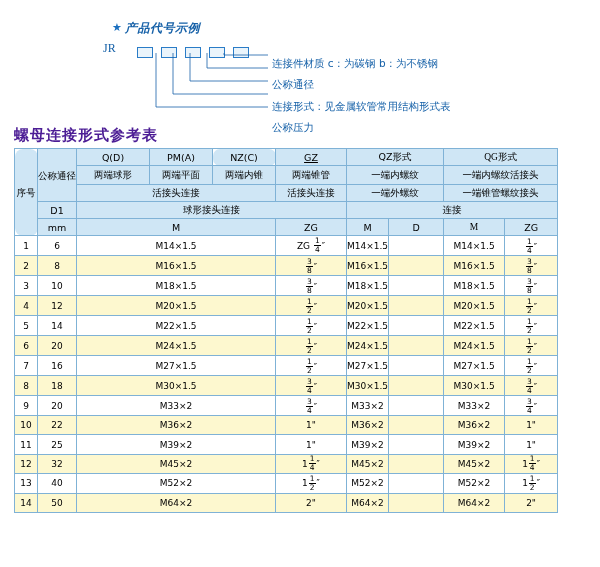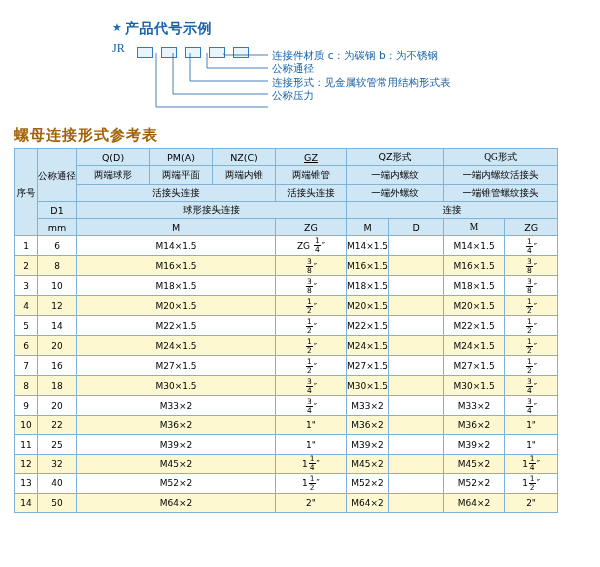--- a/index.html
+++ b/index.html
@@ -13,61 +13,62 @@
   .page{position:relative;width:600px;height:567px;}
 
   
   .diagram{position:relative;width:600px;height:118px;}
   .star{
     position:absolute;left:112px;top:22px;
     color:#1a6fbf;font-size:11px;line-height:11px;
   }
   .dia-title{
     position:absolute;left:125px;top:20px;
-    font-size:14px;font-weight:bold;color:#1661a8;
+    font-size:12px;font-weight:bold;color:#1661a8;
     letter-spacing:0.5px;
+    font-style:italic;
   }
   .jr{
-    position:absolute;left:112px;top:41px;
+    position:absolute;left:103px;top:41px;
     font-size:12px;color:#1661a8;font-family:"Liberation Serif",serif;
   }
   .boxes{position:absolute;left:137px;top:43px;}
   .boxes span{
     display:inline-block;width:14px;height:9px;
     border:1px solid #2a7cc7;background:#eaf4fb;margin-right:3px;
   }
   .leaders{position:absolute;left:0;top:0;}
   .labels{position:absolute;left:272px;top:49px;font-size:10.5px;color:#1661a8;line-height:13.4px;}
-  .labels div{white-space:nowrap;}
+  .labels div{white-space:nowrap;margin-top:8px;}
 
   
   .sec-title{
     position:absolute;left:14px;top:126px;
-    font-size:15px;font-weight:bold;color:#a16207;
+    font-size:15px;font-weight:bold;color:#4c1d95;
     letter-spacing:1px;
   }
 
   
   .tbl-wrap{position:absolute;left:14px;top:148px;}
   table{border-collapse:collapse;font-size:9px;color:#000;}
   td,th{
     border:1px solid #7fb2d6;
     text-align:center;vertical-align:middle;
     padding:0;font-weight:normal;
   }
   .hdr{background:#cfe6f5;height:17px;font-size:9.5px;}
   .hdr.tall{height:19px;padding-left:32px;}
   .row{height:19.4px;}
   .row.odd{background:#ffffff;}
   .row.even{background:#fdf8cf;}
-  .num{width:22px;}
+  .num{width:22px;border-radius:8px;}
   .dia{width:38px;}
   .c1{width:72px;}
   .c2{width:62px;}
-  .c3{width:62px;}
+  .c3{width:62px;border-radius:7px;}
   .c4{width:70px;text-decoration:underline;}
   .c5{width:62px;}
   .c6{width:54px;}
   .c7{width:60px;font-family:Liberation Serif, serif;}
   .c8{width:52px;}
   .serial{font-size:9.5px;line-height:11px;}
   .frac{display:inline-block;vertical-align:middle;text-align:center;font-size:7.5px;line-height:8px;margin:0 1px;}
   .frac .n{display:block;border-bottom:1px solid #000;padding:0 1px;}
   .frac .d{display:block;padding:0 1px;}
   .fracwrap{display:inline-flex;align-items:center;justify-content:center;font-size:9px;}

